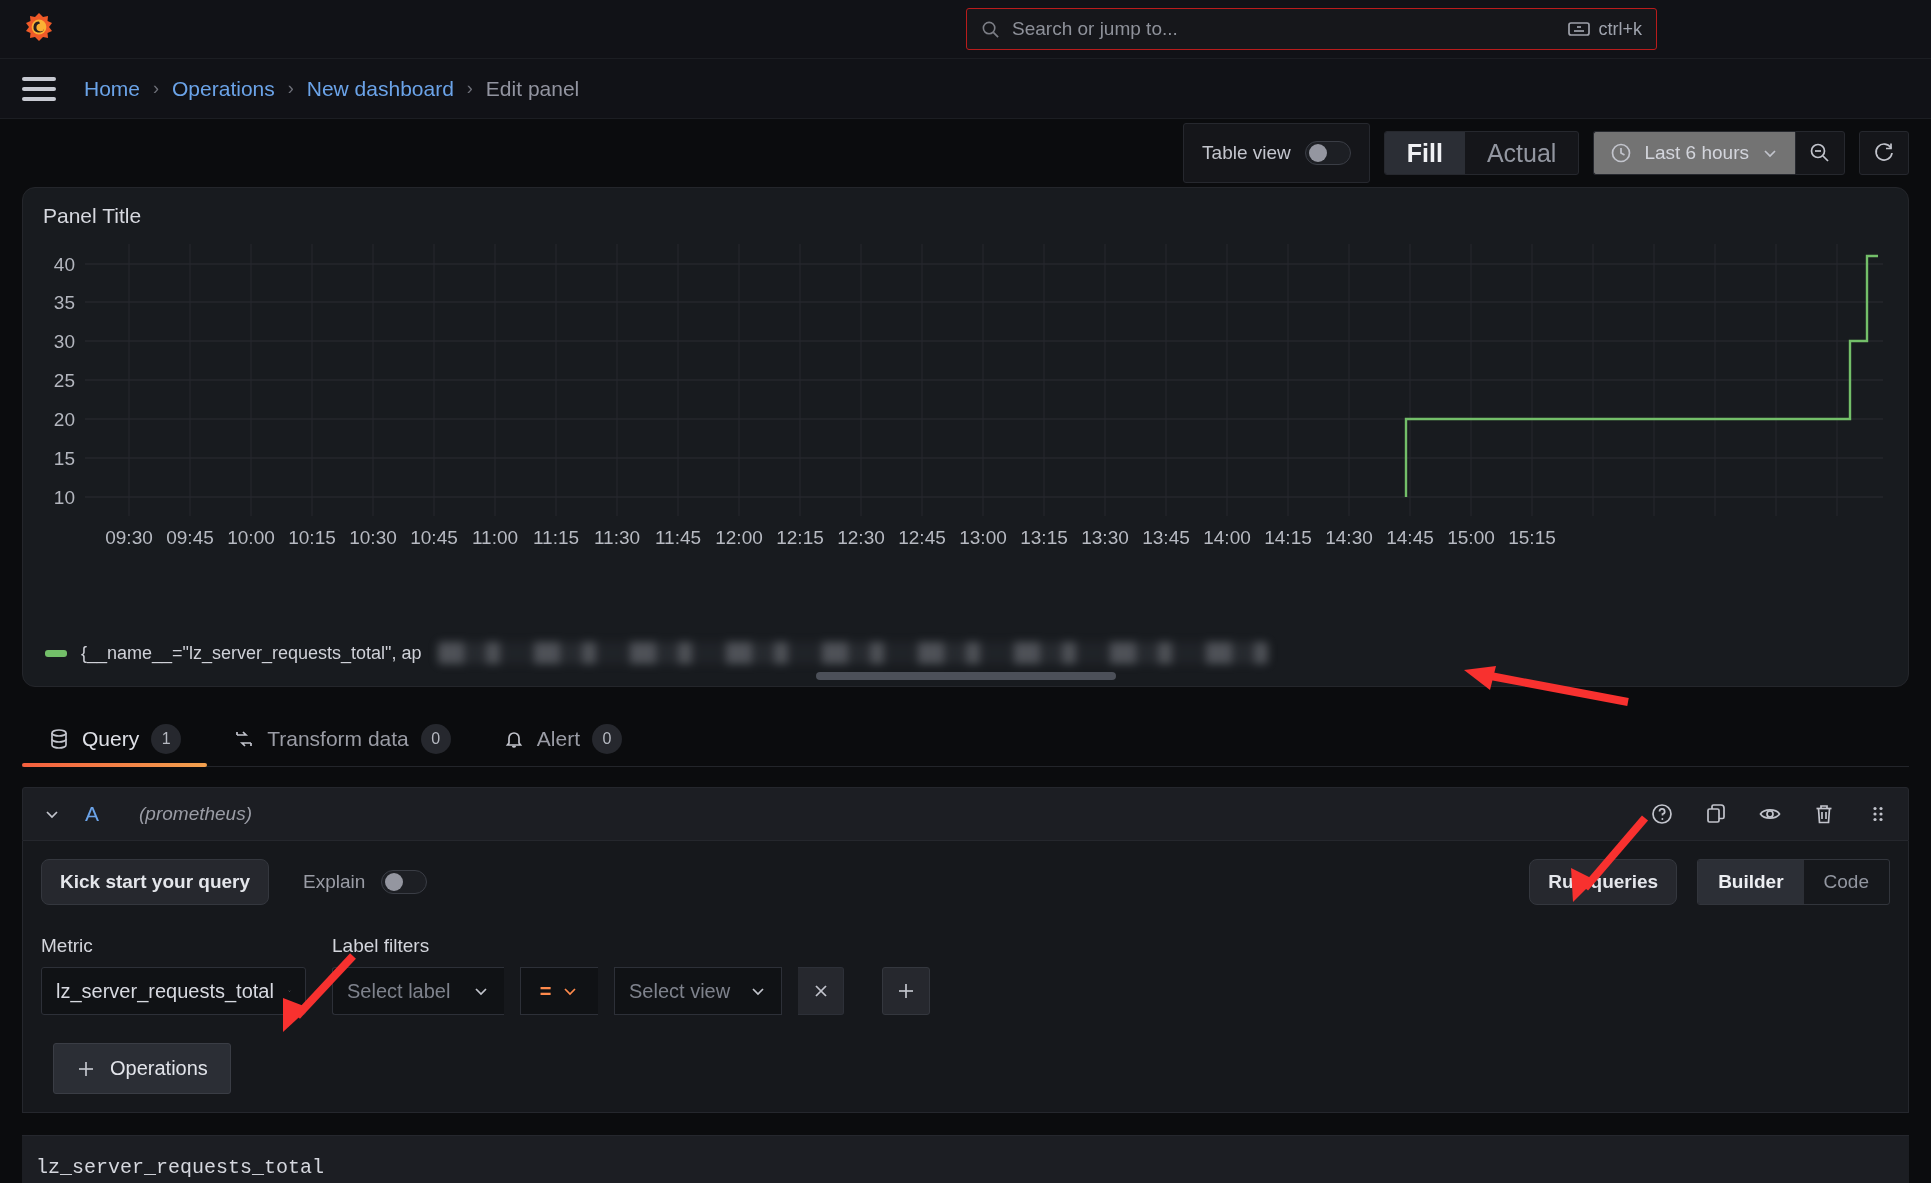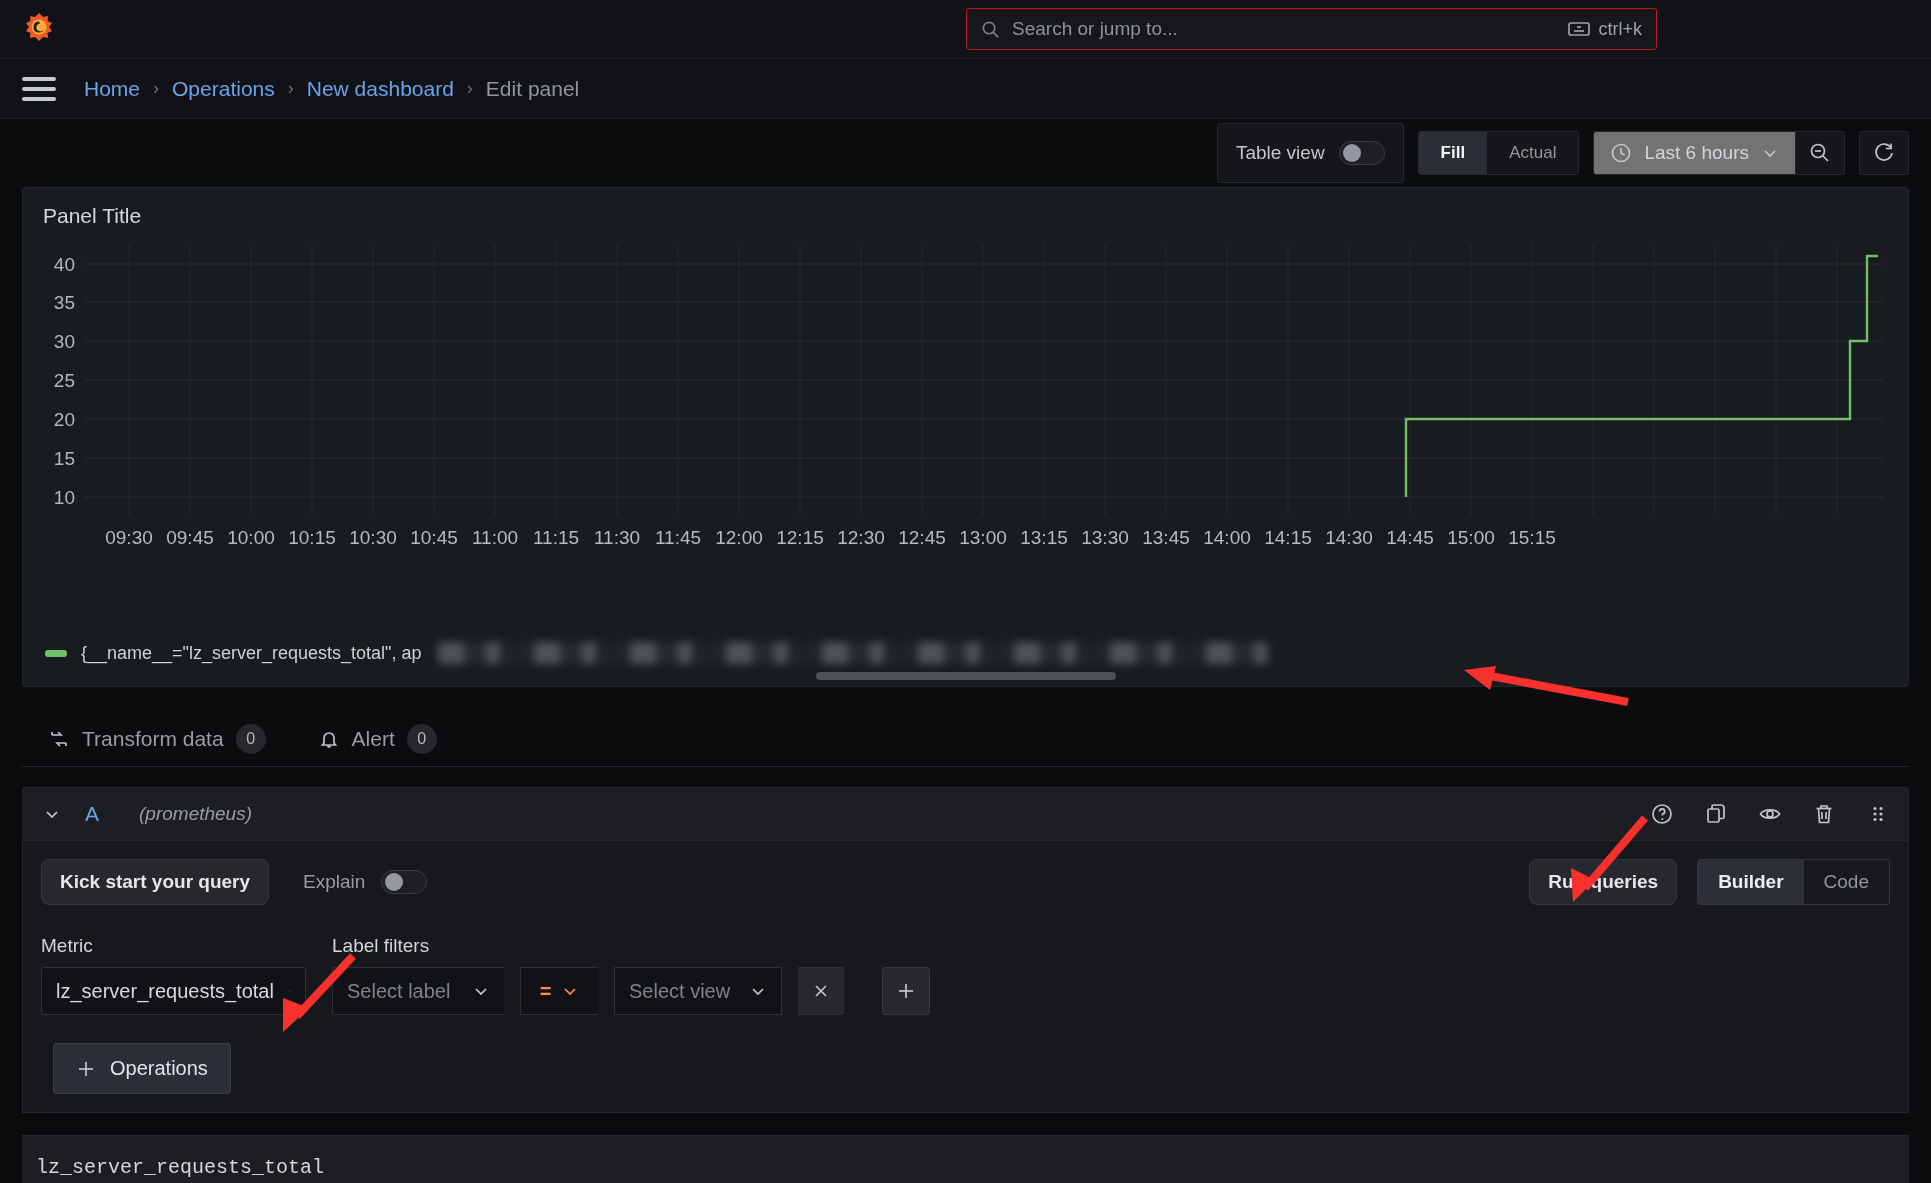--- a/index.html
+++ b/index.html
@@ -77,21 +77,21 @@
     width: 18px; height: 18px; border-radius: 50%;
     background: #9496a0;
   }
   .segmented {
     display: flex; height: 44px;
     background: #15161a; border: 1px solid #26282e; border-radius: 3px;
     overflow: hidden;
   }
   .seg {
     display: flex; align-items: center; padding: 0 22px;
-    font-size: 17px; color: #9296a0; cursor: pointer;
+    font-size: 25px; color: #9296a0; cursor: pointer;
   }
   .seg.active { background: #2b2e35; color: #f0f1f4; font-weight: bold; }
 
   .timegroup { display: flex; height: 44px; }
   .time-picker {
     display: flex; align-items: center; gap: 12px;
     background: #737373; border: 1px solid #26282e;
     border-right: none;
     border-radius: 3px 0 0 3px; padding: 0 16px;
     font-size: 19px; color: #d3d5dc; cursor: pointer;
@@ -107,21 +107,21 @@
     display: flex; align-items: center; justify-content: center; cursor: pointer;
   }
   .icon-stroke { stroke: #c2c4cc; fill: none; stroke-width: 1.7; }
 
   
   .panel {
     margin: 0 22px;
     height: 500px;
     background: #181b1f;
     border: 1px solid #24262b;
-    border-radius: 4px;
+    border-radius: 13px;
     position: relative;
   }
   .panel-title {
     font-size: 21px; color: #d6d8df; padding: 16px 0 0 20px; font-weight: 500;
   }
   .plot { position: absolute; left: 0; top: 46px; right: 0; height: 390px; }
   .plot svg { display: block; }
 
   .legend-row {
     position: absolute; left: 22px; bottom: 22px;
@@ -424,20 +424,29 @@
   <div class="legend-row">
     <span class="legend-swatch"></span>
     <span>{__name__="lz_server_requests_total", ap</span>
     <span class="legend-blur"></span>
   </div>
 
   <div class="panel-scroll"></div>
 </div>
 
 <div class="tabs">
+  <div class="tab active">
+    <svg width="22" height="22" viewBox="0 0 22 22">
+      <ellipse cx="11" cy="5" rx="7" ry="3" class="icon-stroke"></ellipse>
+      <path d="M4 5 v6 a7 3 0 0 0 14 0 V5" class="icon-stroke"></path>
+      <path d="M4 11 v6 a7 3 0 0 0 14 0 v-6" class="icon-stroke"></path>
+    </svg>
+    <span>Query</span>
+    <span class="tab-badge">1</span>
+  </div>
   <div class="tab">
     <svg width="22" height="22" viewBox="0 0 22 22">
       <path d="M4 7 h9 l-3 -3 M18 15 h-9 l3 3" class="icon-stroke"></path>
       <path d="M4 4 v3 M18 18 v-3" class="icon-stroke"></path>
     </svg>
     <span>Transform data</span>
     <span class="tab-badge">0</span>
   </div>
   <div class="tab">
     <svg width="22" height="22" viewBox="0 0 22 22">

